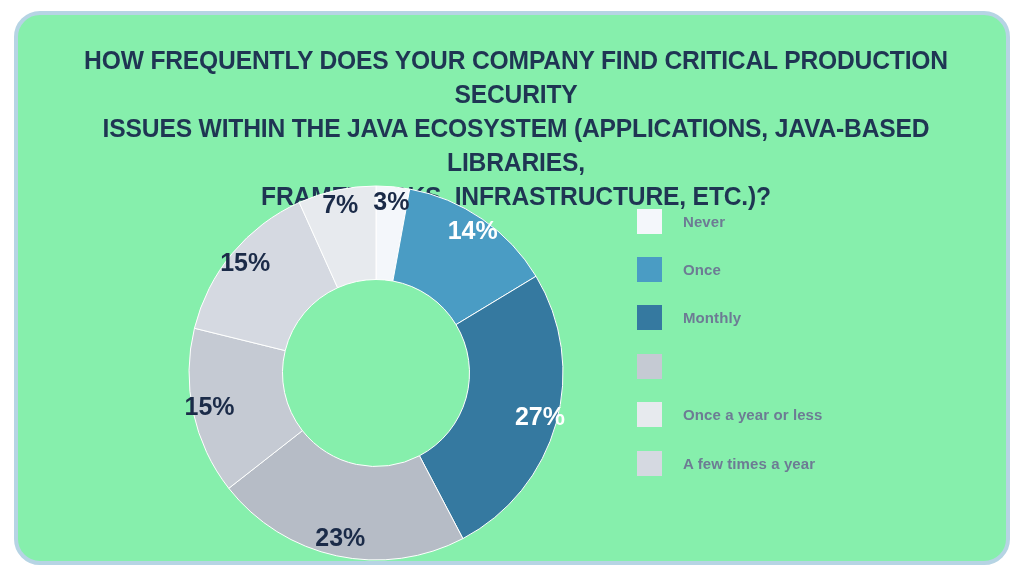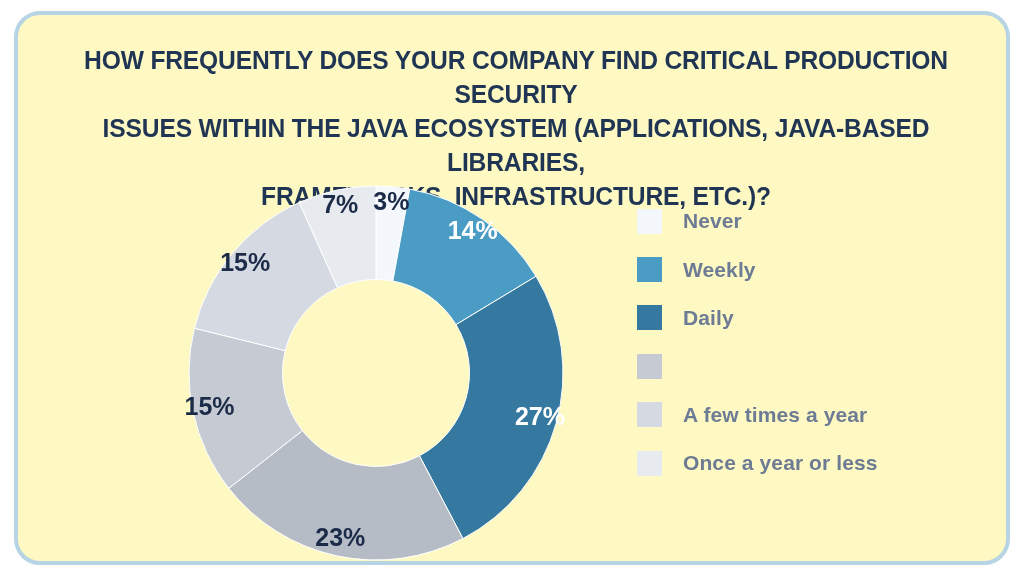--- a/index.html
+++ b/index.html
@@ -17,21 +17,21 @@
 
   #infographic-card {
     position: absolute;
     left: 14px;
     top: 11px;
     width: 996px;
     height: 554px;
     box-sizing: border-box;
     border: 4px solid #b6d4e4;
     border-radius: 26px;
-    background: #fef9c3;
+    background: #86efac;
   }
 
   #chart-title {
     position: absolute;
     left: 30px;
     top: 28px;
     width: 936px;
     text-align: center;
     color: #1f3553;
     font-family: "Liberation Sans Narrow", "Liberation Sans", "DejaVu Sans Condensed", sans-serif;
@@ -80,21 +80,21 @@
   .legend-swatch {
     width: 25px;
     height: 25px;
     flex: 0 0 25px;
   }
   .legend-label {
     margin-left: 21px;
     color: #6d7b94;
     font-family: "Liberation Sans Narrow", "Liberation Sans", "DejaVu Sans Condensed", sans-serif;
     font-weight: bold;
-    font-size: 21px;
+    font-size: 15px;
     white-space: nowrap;
     letter-spacing: 0.1px;
   }
 </style>
 </head>
 <body>
 
 <div id="infographic-card">
 
   <div id="chart-title">
@@ -126,32 +126,32 @@
     </svg>
   </div>
 
   <div id="legend">
       <div class="legend-row">
         <span class="legend-swatch" style="background: rgb(244, 247, 251);"></span>
         <span class="legend-label">Never</span>
       </div>
       <div class="legend-row">
         <span class="legend-swatch" style="background: rgb(74, 156, 196);"></span>
-        <span class="legend-label">Weekly</span>
+        <span class="legend-label">Once</span>
       </div>
       <div class="legend-row">
         <span class="legend-swatch" style="background: rgb(53, 121, 160);"></span>
-        <span class="legend-label">Daily</span>
+        <span class="legend-label">Monthly</span>
       </div>
       <div class="legend-row">
         <span class="legend-swatch" style="background: rgb(197, 202, 211);"></span>
       </div>
       <div class="legend-row">
+        <span class="legend-swatch" style="background: rgb(231, 234, 238);"></span>
+        <span class="legend-label">Once a year or less</span>
+      </div>
+      <div class="legend-row">
         <span class="legend-swatch" style="background: rgb(213, 217, 225);"></span>
         <span class="legend-label">A few times a year</span>
-      </div>
-      <div class="legend-row">
-        <span class="legend-swatch" style="background: rgb(231, 234, 238);"></span>
-        <span class="legend-label">Once a year or less</span>
       </div>
     </div>
 
 </div>
 
 </body></html>

